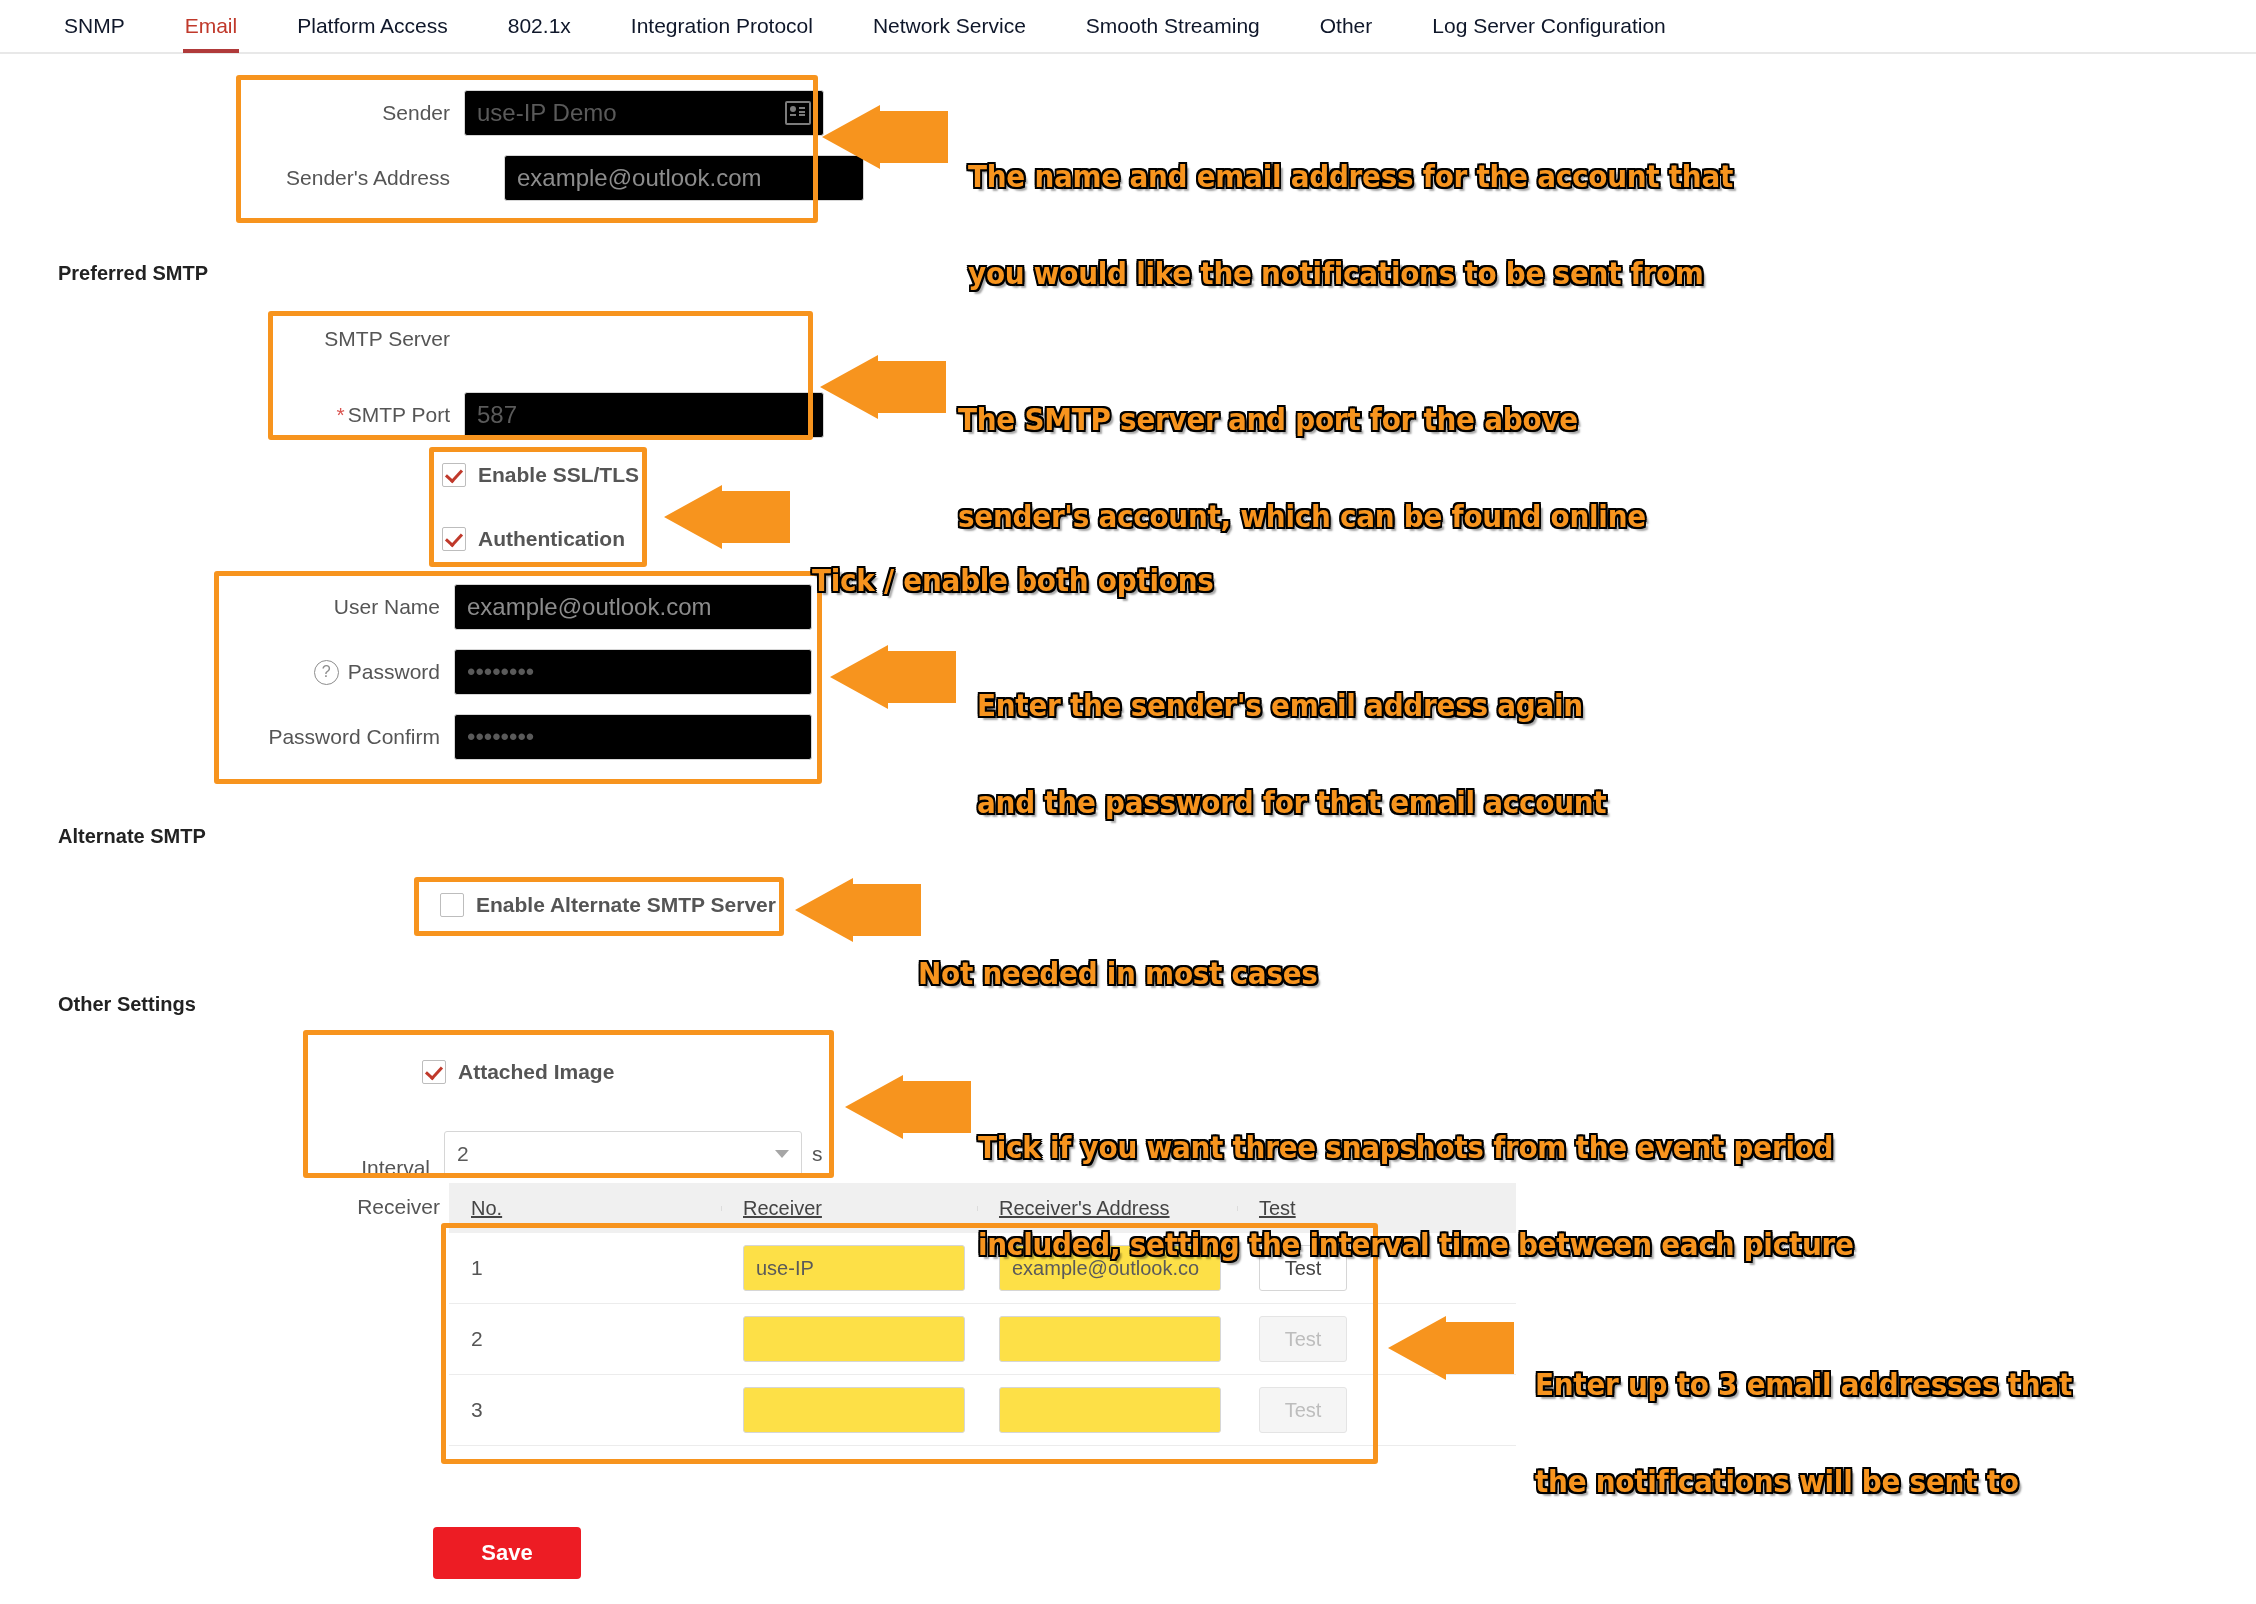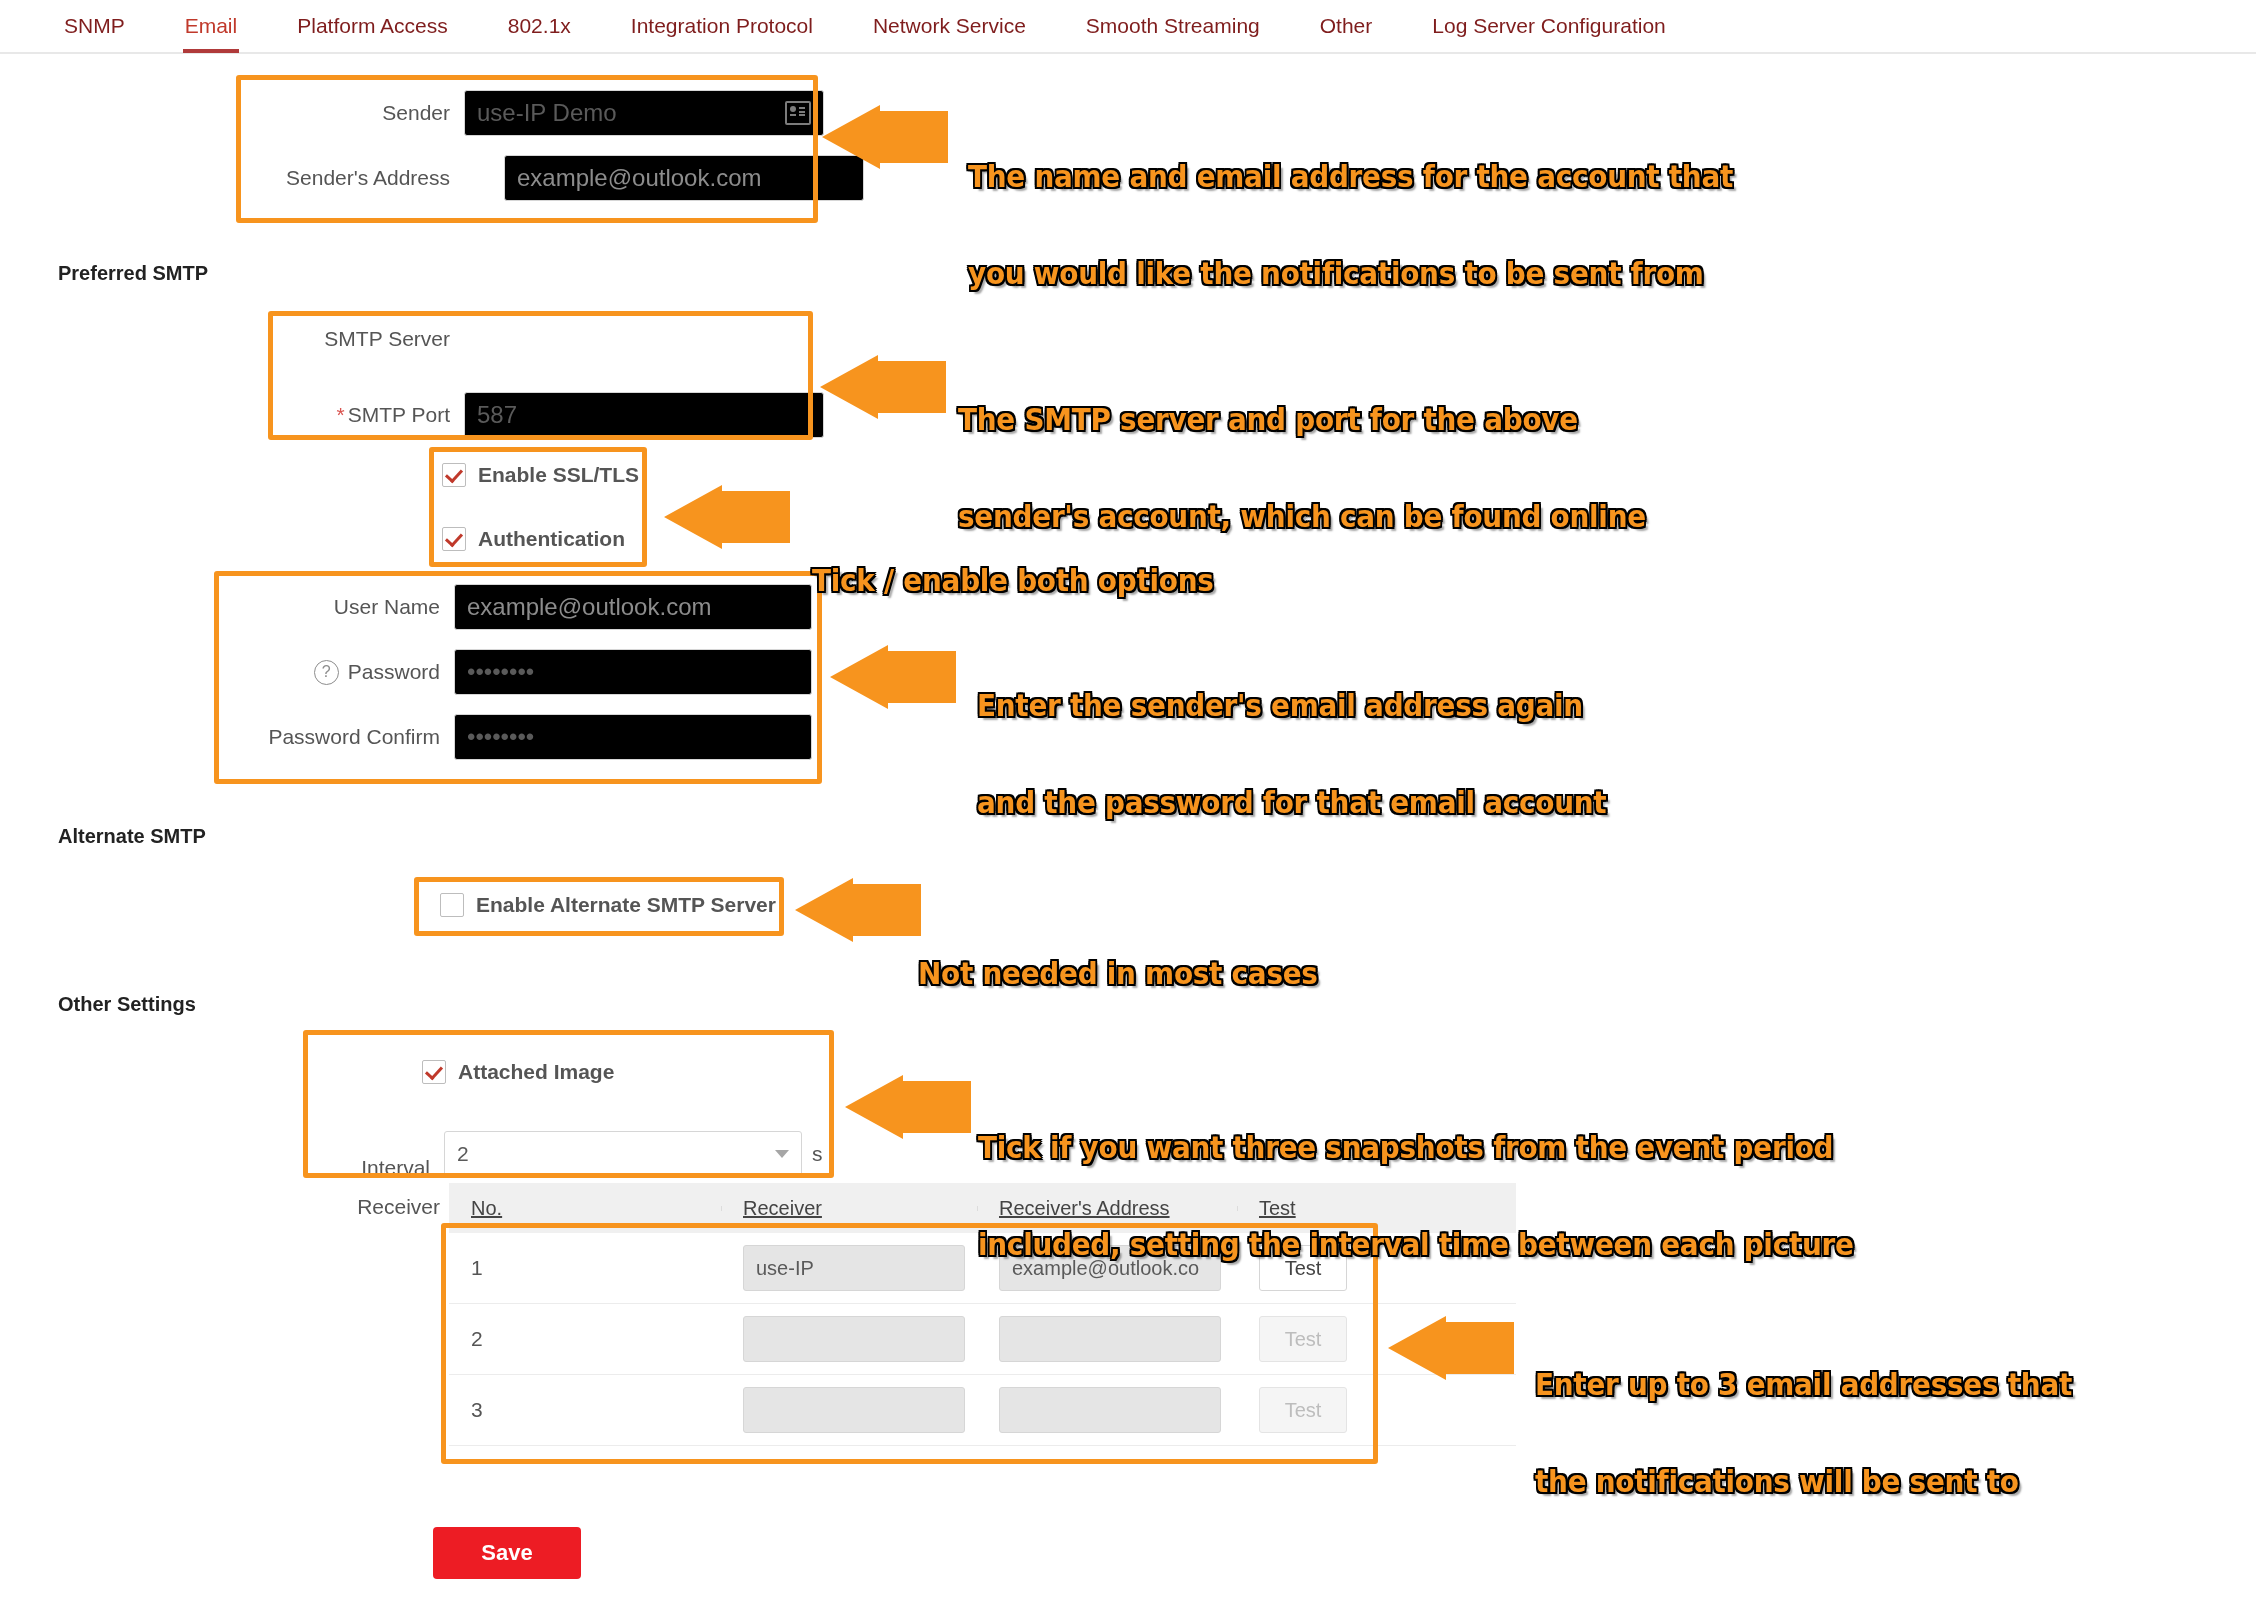--- a/index.html
+++ b/index.html
@@ -26,21 +26,21 @@
   }
   .tabs {
     display: flex;
     align-items: center;
     height: 52px;
     padding-left: 34px;
   }
   .tab {
     position: relative;
     font-size: 21px;
-    color: #7f1d1d;
+    color: #0f172a;
     padding: 0 30px;
     height: 52px;
     line-height: 52px;
     white-space: nowrap;
     cursor: pointer;
   }
   .tab.active { color: #c0392b; }
   .tab.active::after {
     content: "";
     position: absolute;
@@ -204,21 +204,21 @@
   .tno { font-size: 21px; color: #555; }
   .tinput {
     box-sizing: border-box;
     width: 222px; height: 46px;
     border: 1px solid #d6d6d6;
     border-radius: 3px;
     display: flex; align-items: center;
     padding: 0 12px;
     font-size: 20px;
     color: #5a5a5a;
-    background: #e5e5e5;
+    background: #fde047;
     overflow: hidden;
     white-space: nowrap;
   }
   .tbtn {
     box-sizing: border-box;
     width: 88px; height: 46px;
     border: 1px solid #d6d6d6;
     border-radius: 3px;
     background: #fff;
     font-size: 20px;

